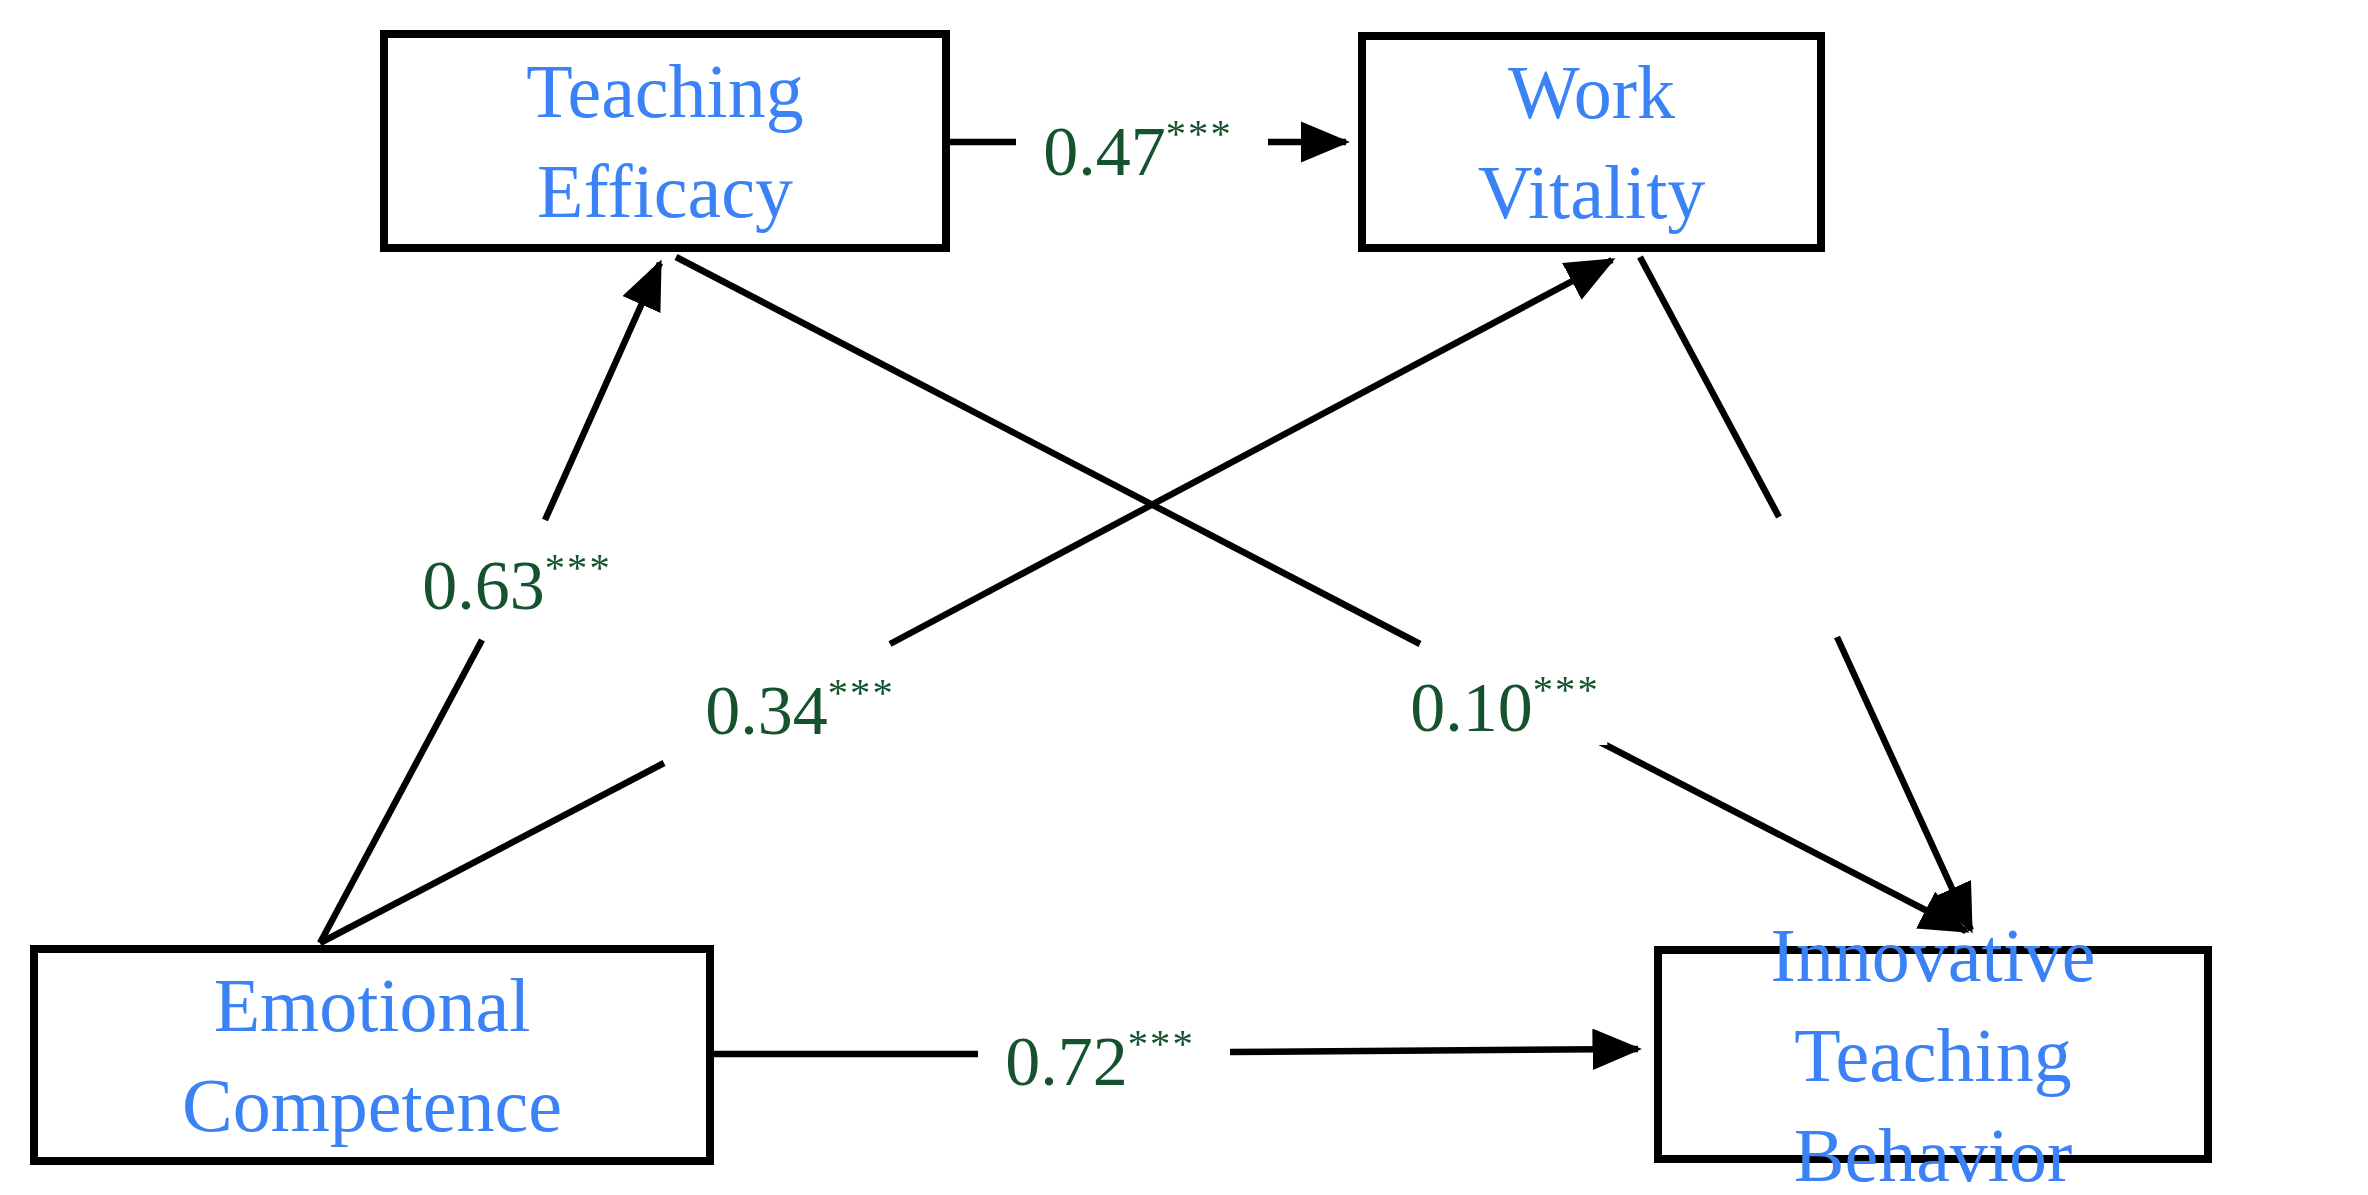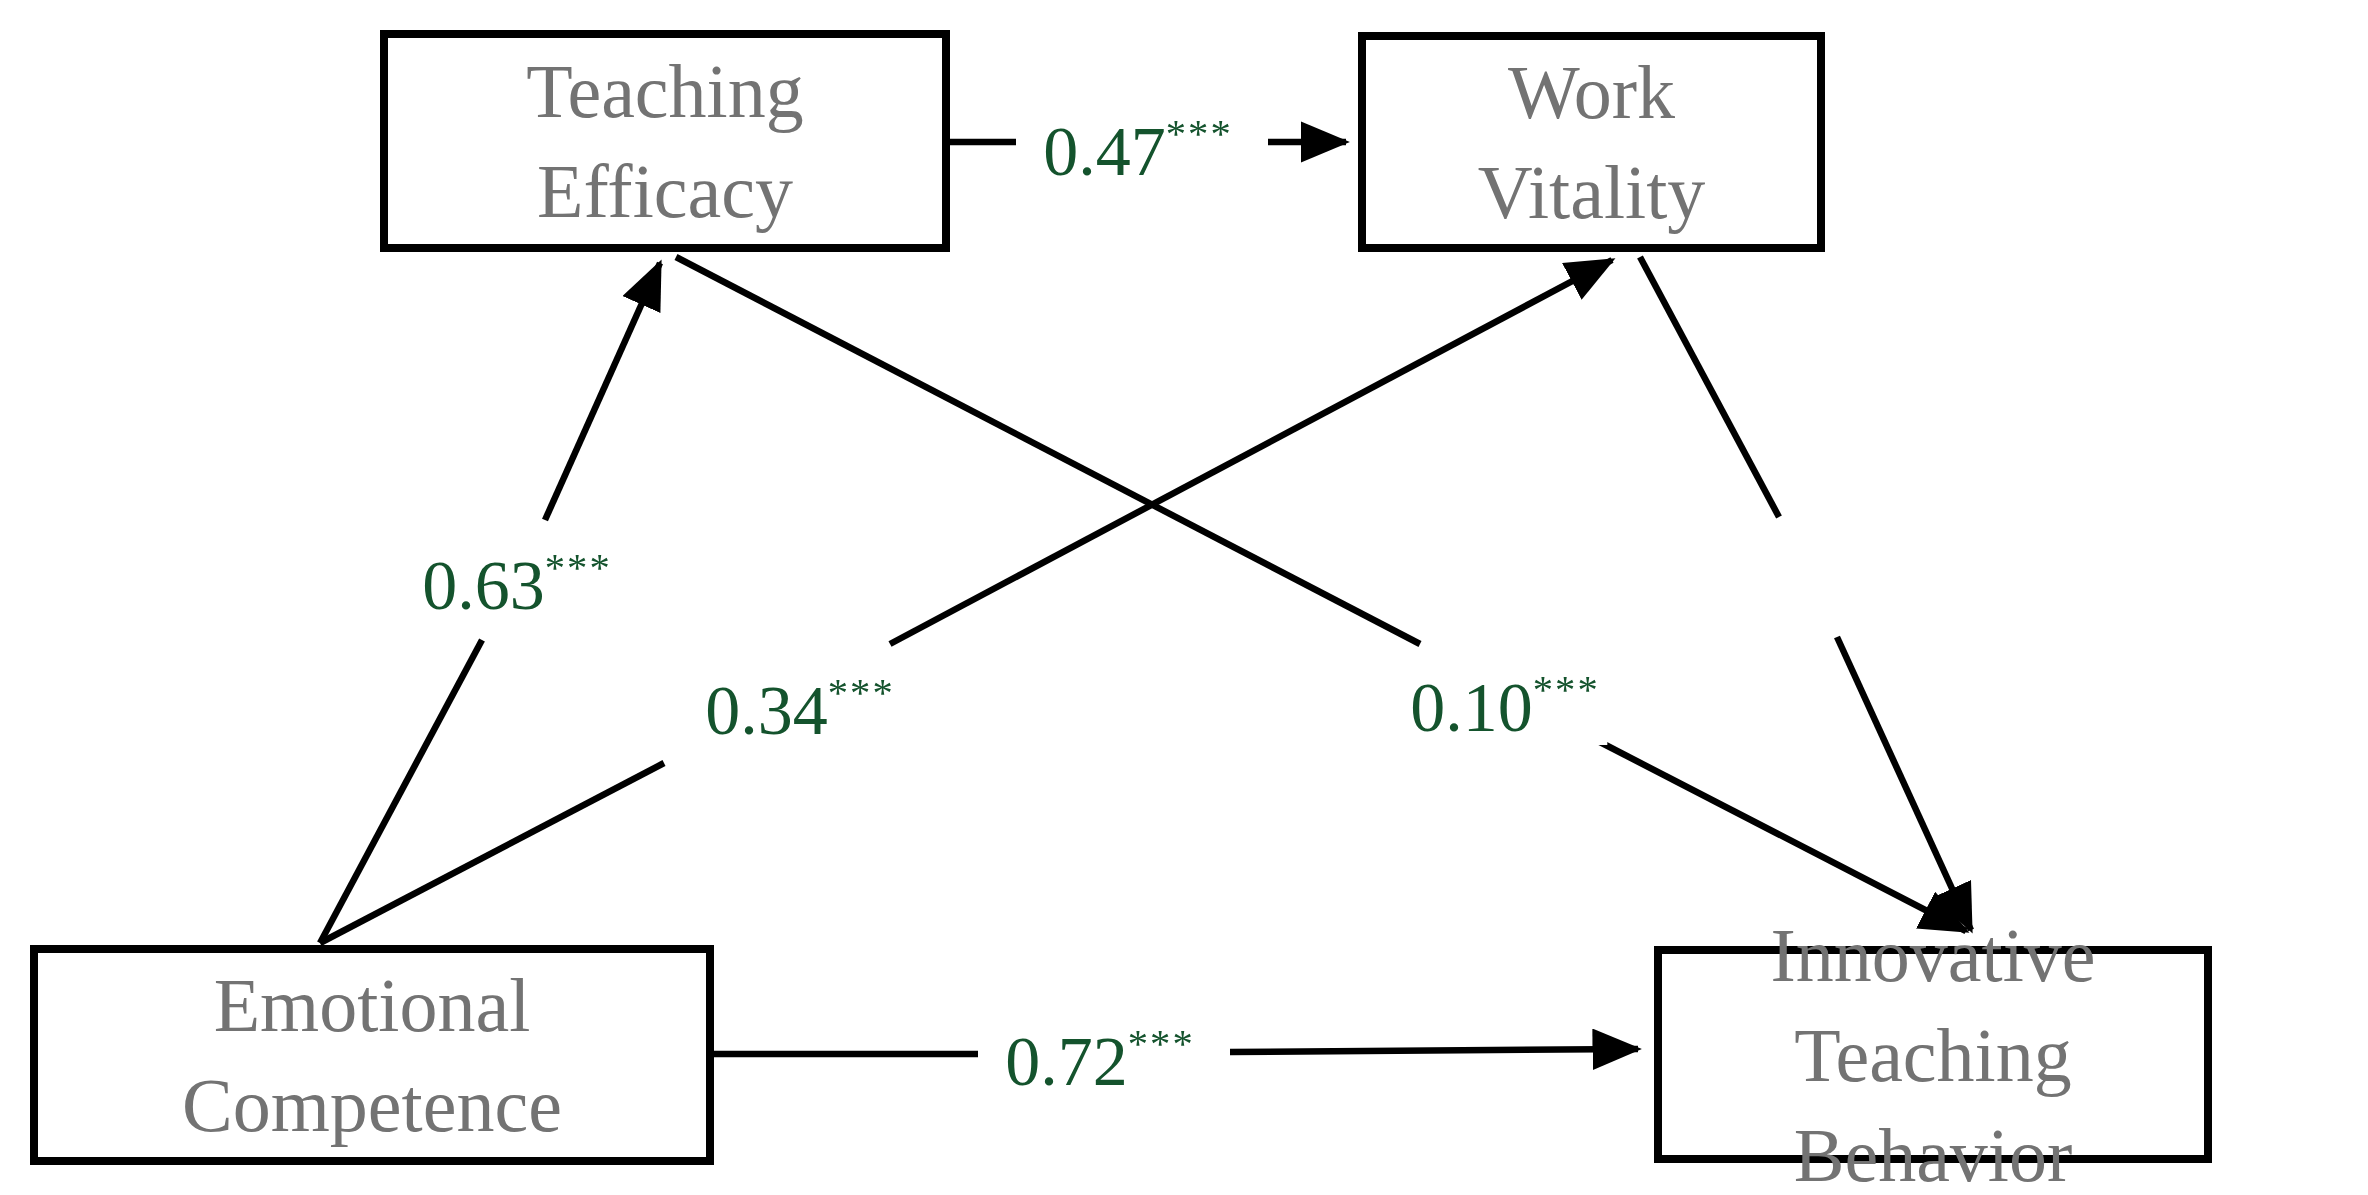--- a/index.html
+++ b/index.html
@@ -29,21 +29,21 @@
     border: 8px solid #000000;
     background: #ffffff;
     display: flex;
     align-items: center;
     justify-content: center;
     text-align: center;
   }
   .node-label {
     font-size: 76px;
     line-height: 100px;
-    color: #737373;
+    color: #3b82f6;
     display: inline-block;
   }
   
   #node-te .node-label { max-width: 430px; }
   #node-wv .node-label { max-width: 320px; }
   #node-ec .node-label { max-width: 500px; }
   #node-itb .node-label { max-width: 650px; }
 
   .coef-label {
     position: absolute;

